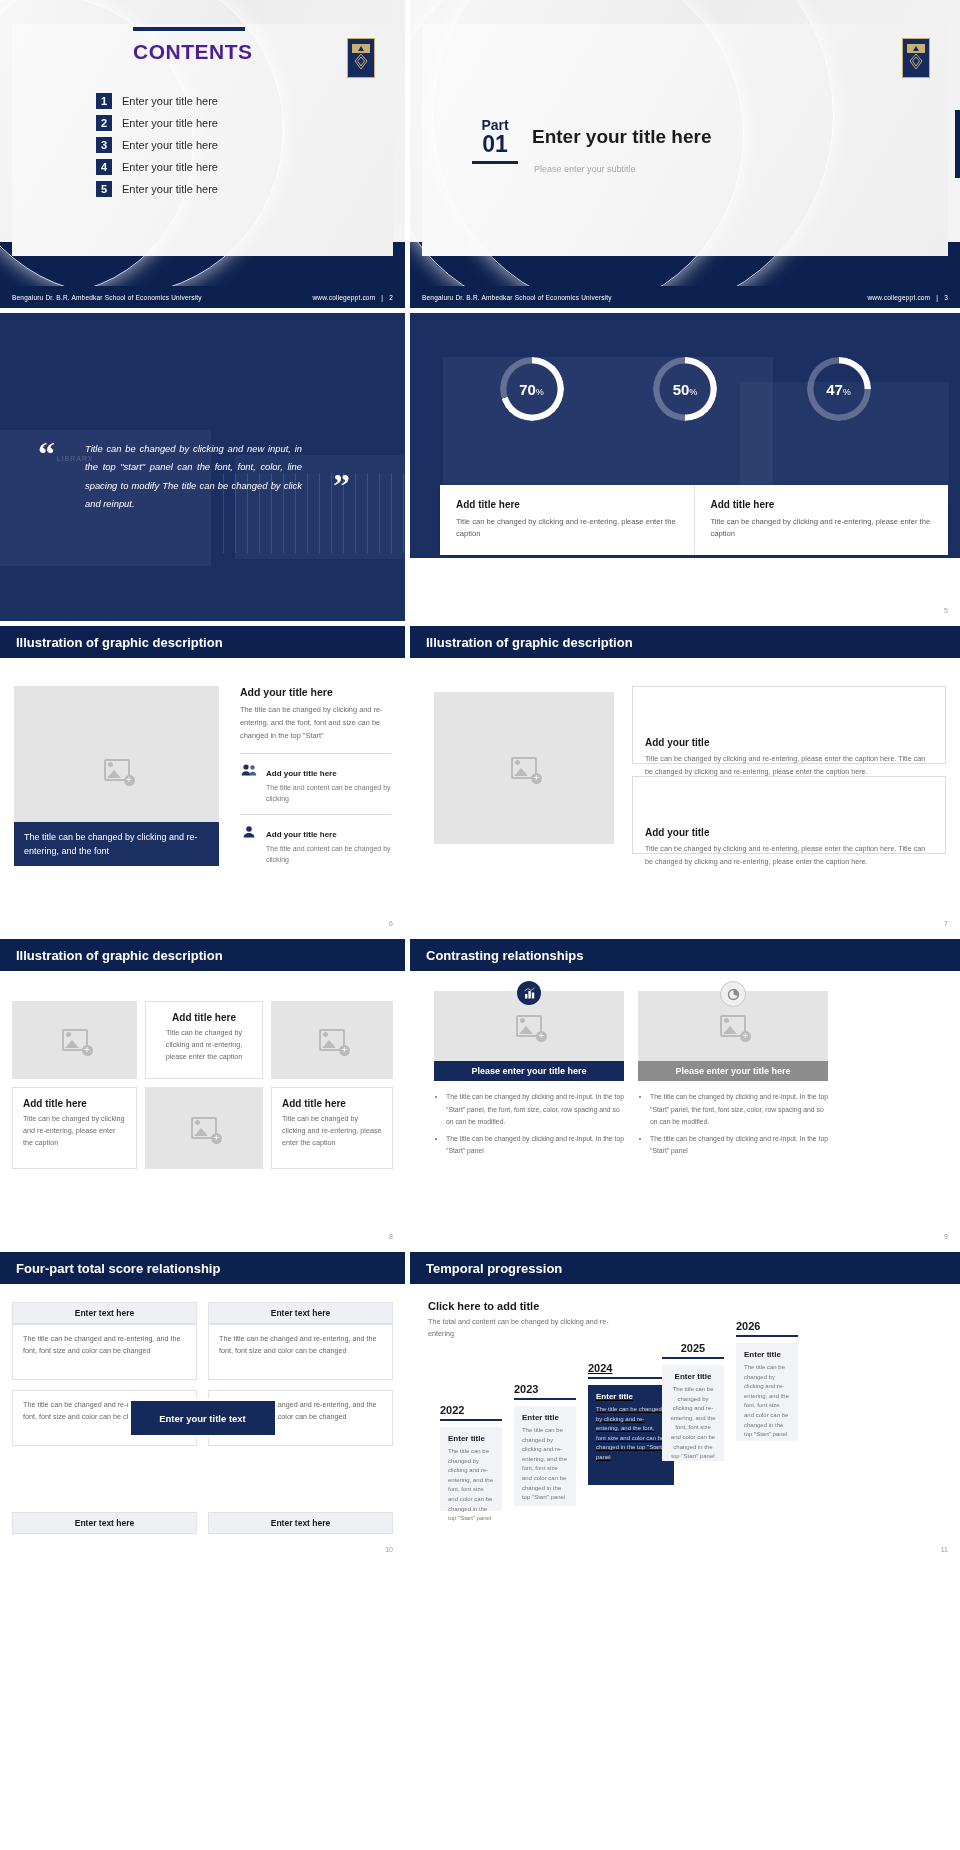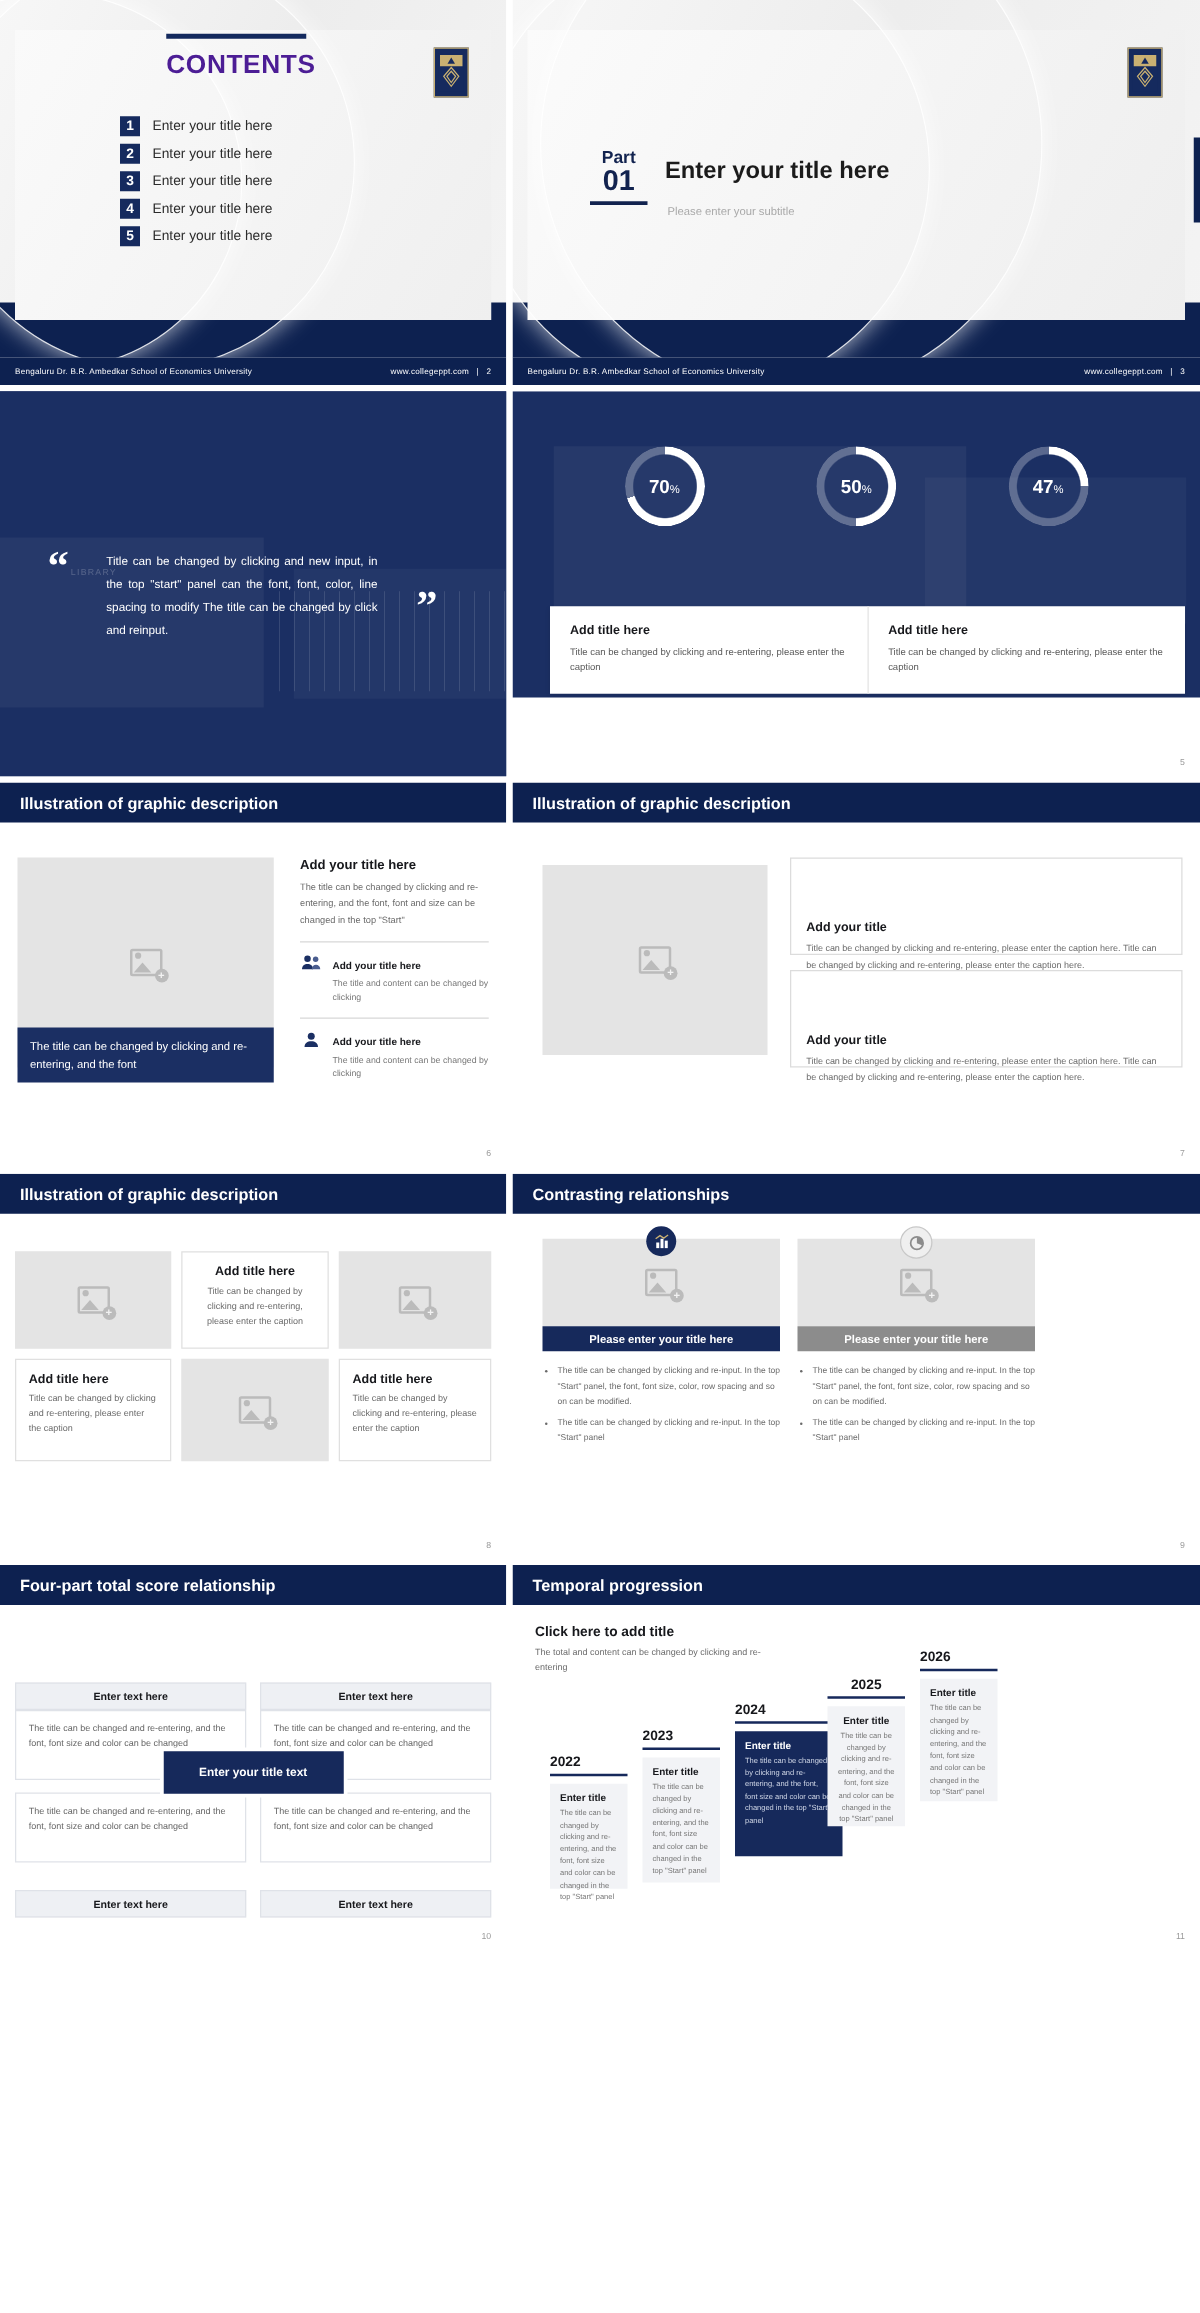--- a/index.html
+++ b/index.html
@@ -46,21 +46,21 @@
 
   
   .s4{background:#1b2f63;}
   .s4-photo{position:absolute;inset:0;background:#1b2f63;}
   .s4-photo:before{content:"";position:absolute;left:0;top:38%;width:52%;height:44%;background:rgba(255,255,255,.05);}
   .s4-photo:after{content:"";position:absolute;left:58%;top:46%;width:42%;height:34%;background:rgba(255,255,255,.04);}
   .s4-lines{position:absolute;left:55%;top:52%;width:45%;height:26%;opacity:.12;
     background:repeating-linear-gradient(90deg,#fff 0 1px,transparent 1px 12px);}
   .s4-lib{position:absolute;left:14%;top:46%;font-size:7px;color:rgba(255,255,255,.22);letter-spacing:1px;}
   .s4-q1{position:absolute;left:38px;top:131px;font-size:34px;color:#fff;font-family:"Liberation Serif",serif;line-height:.6;font-weight:bold;}
-  .s4-text{position:absolute;left:85px;top:127px;right:103px;font-size:9.4px;color:#fff;line-height:1.95;text-align:justify;}
+  .s4-text{position:absolute;left:85px;top:127px;right:103px;font-size:9.4px;color:#fff;line-height:1.95;text-align:justify;font-style:italic;}
   .s4-q2{position:absolute;right:55px;top:163px;font-size:34px;color:#fff;font-family:"Liberation Serif",serif;font-weight:bold;line-height:.6;}
 
   
   .s5-photo{position:absolute;left:0;top:0;right:0;height:245px;background:#1b2f63;}
   .s5-photo:before{content:"";position:absolute;left:6%;top:18%;width:60%;height:62%;background:rgba(255,255,255,.05);}
   .s5-photo:after{content:"";position:absolute;left:60%;top:28%;width:38%;height:48%;background:rgba(255,255,255,.04);}
   .s5-donuts{position:absolute;left:0;right:0;top:44px;display:flex;justify-content:space-evenly;}
   .donut{position:relative;width:64px;height:64px;border-radius:50%;display:flex;align-items:center;justify-content:center;}
   .donut .ring{position:absolute;inset:0;border-radius:50%;}
   .donut .lbl{position:relative;color:#fff;font-size:15px;font-weight:bold;}
@@ -97,21 +97,21 @@
 
   
   .s9-col{position:absolute;top:52px;width:190px;}
   .s9-badge{position:absolute;top:-10px;left:50%;transform:translateX(-50%);width:24px;height:24px;border-radius:50%;display:flex;align-items:center;justify-content:center;z-index:3;}
   .s9-img{height:70px;}
   .s9-bar{height:20px;display:flex;align-items:center;justify-content:center;color:#fff;font-size:9px;font-weight:bold;}
   .s9-ul{margin:10px 0 0;padding-left:12px;}
   .s9-ul li{font-size:6.8px;color:#6a6a6a;line-height:1.85;margin-bottom:4px;}
 
   
-  .s10-cell{position:absolute;box-sizing:border-box;margin-top:44px;}
+  .s10-cell{position:absolute;box-sizing:border-box;}
   .s10-hd{background:#eef0f4;border:1px solid #dfe2e8;font-size:8.5px;font-weight:bold;color:#17181c;display:flex;align-items:center;justify-content:center;}
   .s10-bd{background:#fff;border:1px solid #dfe2e8;font-size:7.2px;color:#666;line-height:1.7;padding:8px 10px;}
   .s10-center{position:absolute;background:#16295b;color:#fff;font-size:9.5px;font-weight:bold;display:flex;align-items:center;justify-content:center;box-shadow:0 0 0 3px #fff;}
 
   
   .s11-t{position:absolute;left:18px;top:48px;font-size:11px;font-weight:bold;color:#17181c;}
   .s11-s{position:absolute;left:18px;top:64px;width:190px;font-size:7.2px;color:#6d6d6d;line-height:1.6;}
   .s11-step{position:absolute;}
   .s11-y{font-size:11px;font-weight:bold;color:#17181c;}
   .s11-u{height:2px;background:#16295b;margin-top:3px;}
@@ -460,21 +460,21 @@
 
     <div class="s11-step" style="left:104px;top:131px;width:62px;">
       <div class="s11-y">2023</div>
       <div class="s11-u"></div>
       <div class="s11-card" style="margin-top:6px;height:100px;">
         <div class="s11-ct">Enter title</div>
         <div class="s11-cp">The title can be changed by clicking and re-entering, and the font, font size and color can be changed in the top "Start" panel</div>
       </div>
     </div>
 
-    <div class="s11-step" style="left:178px;top:110px;width:86px;">
+    <div class="s11-step" style="left:178px;top:110px;width:86px;text-decoration:underline;">
       <div class="s11-y">2024</div>
       <div class="s11-u"></div>
       <div class="s11-card dark" style="margin-top:6px;height:100px;">
         <div class="s11-ct">Enter title</div>
         <div class="s11-cp">The title can be changed by clicking and re-entering, and the font, font size and color can be changed in the top "Start" panel</div>
       </div>
     </div>
 
     <div class="s11-step" style="left:252px;top:90px;width:62px;text-align:center;">
       <div class="s11-y">2025</div>

